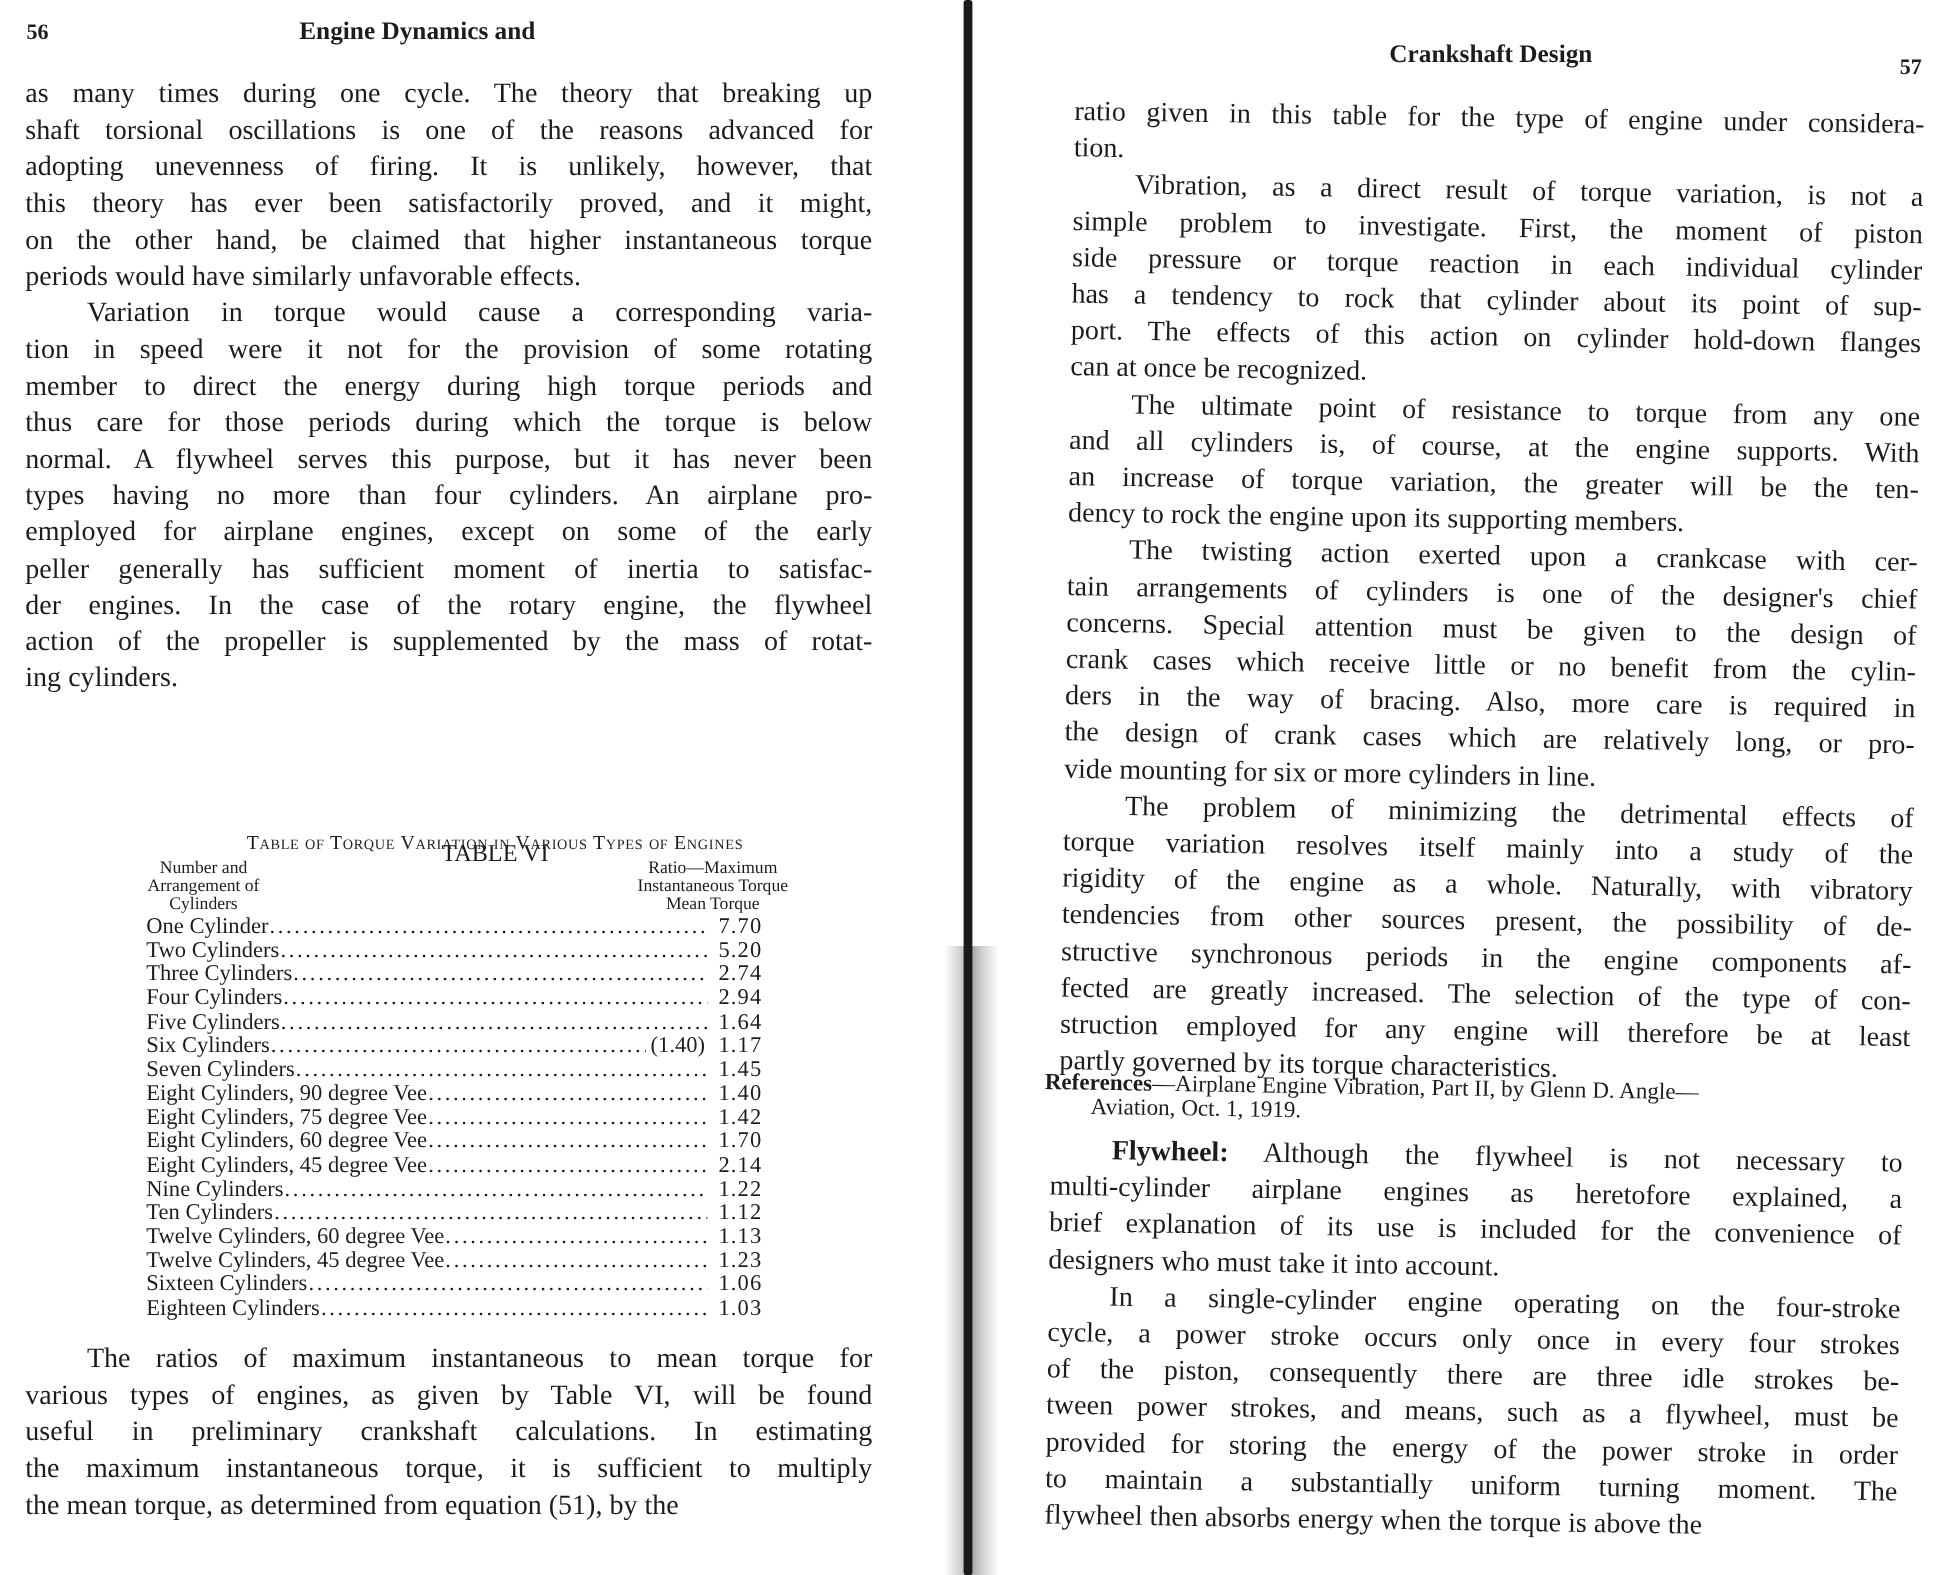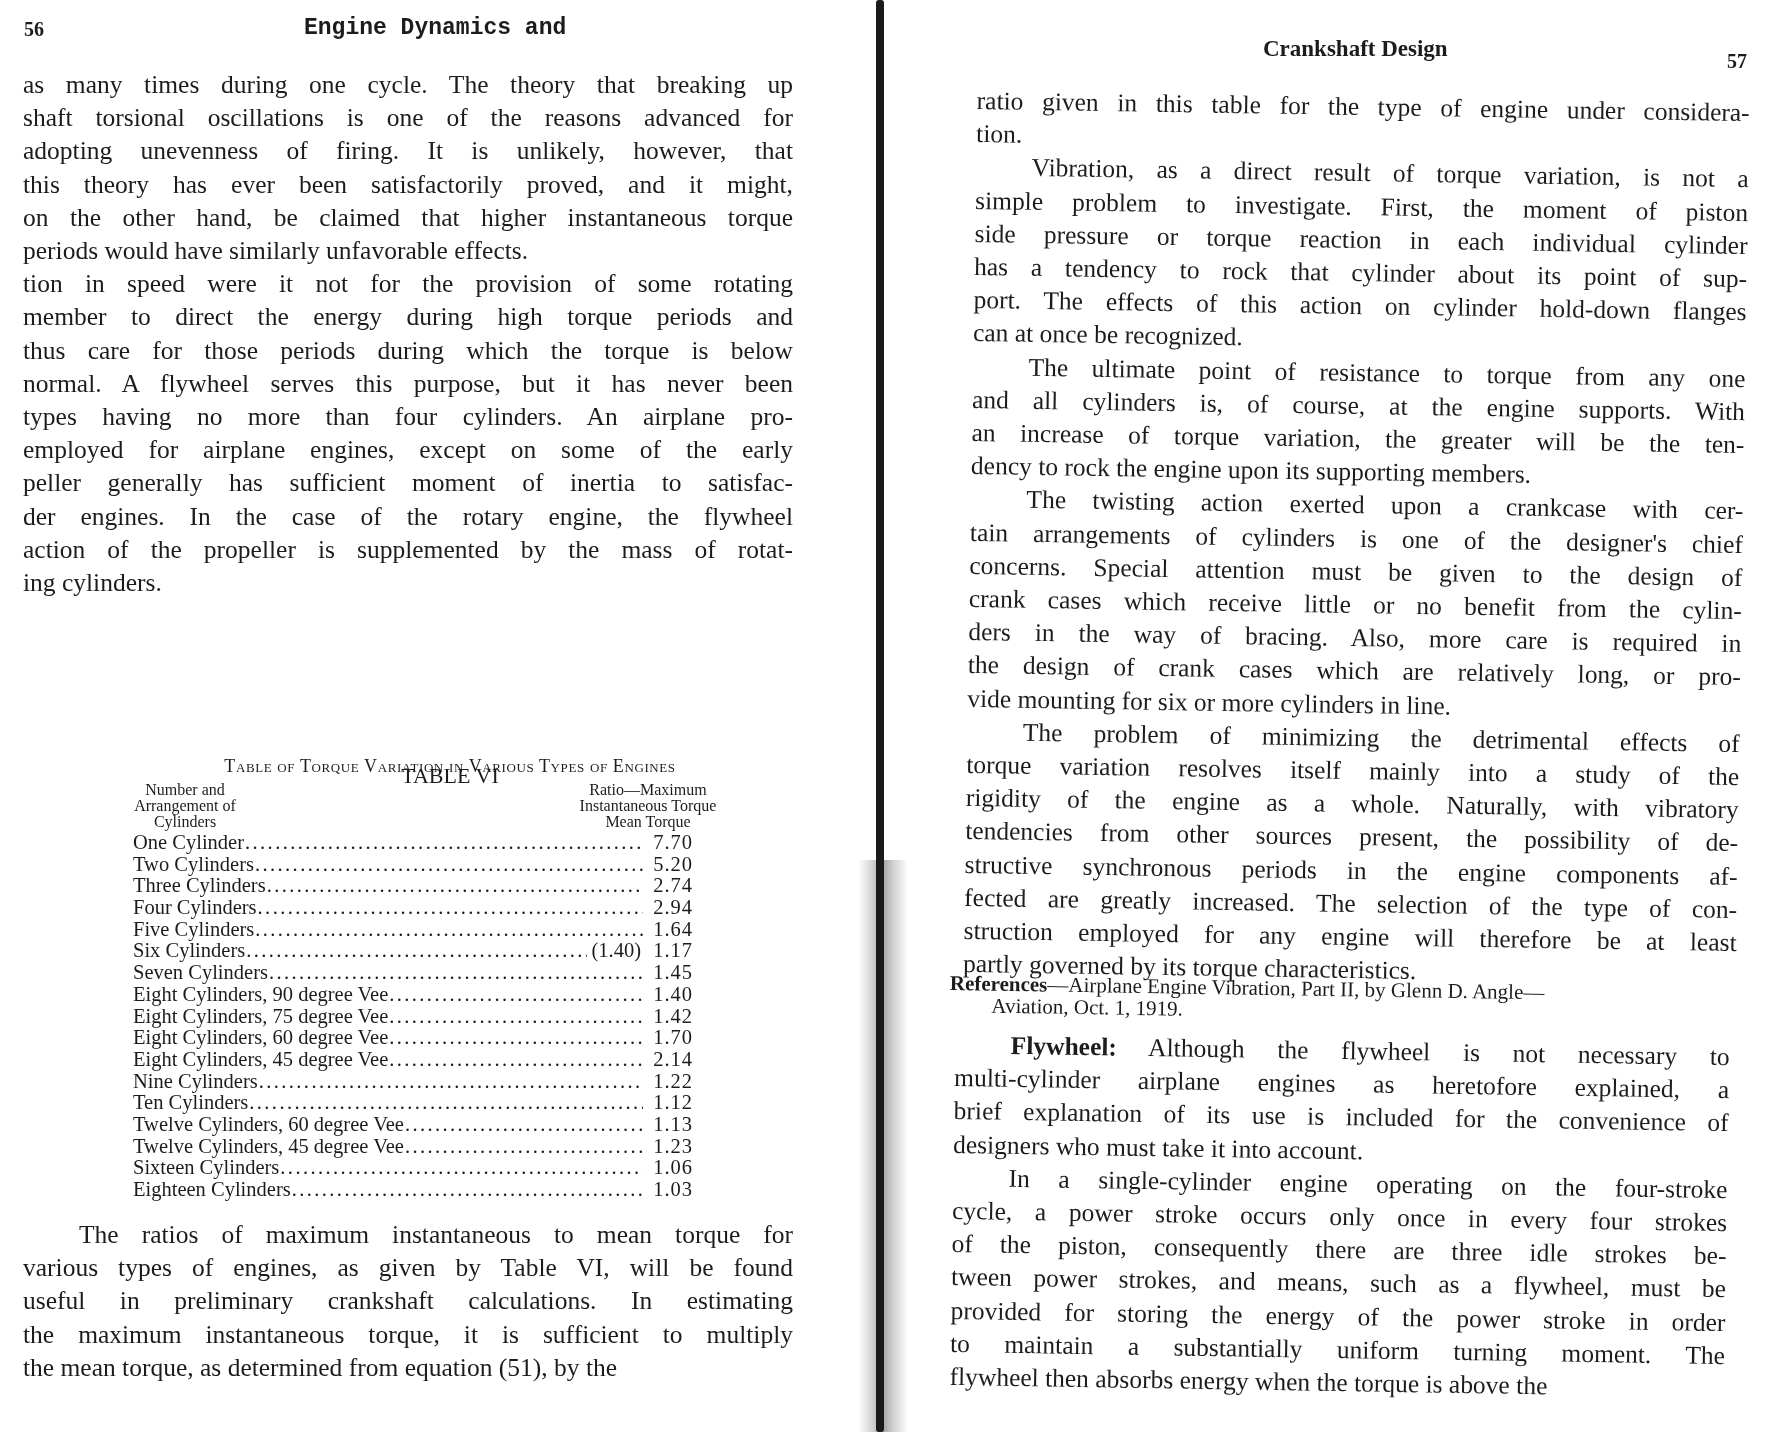--- a/index.html
+++ b/index.html
@@ -54,32 +54,33 @@
 
   .right-body { transform: rotate(0.9deg); transform-origin: left top; }
   .refs { position: absolute; font-size: 21px; line-height: 22px; transform: rotate(0.9deg); transform-origin: left top; }
   .refs .bold { font-weight: bold; }
 </style>
 </head>
 <body>
 
 <div class="page left-page">
   <div class="folio" style="left:24px; top:18px;">56</div>
-  <div class="running-head" style="left:304px; top:15px;font-family:Liberation Mono, monospace;">Engine Dynamics and</div>
+  <div class="running-head" style="left:272px; top:15px;">Engine Dynamics and</div>
 
   <div class="body-text" style="left:23px; top:68px; width:770px;" id="left-top">
       <p>
         <span class="ln">as many times during one cycle.  The theory that breaking up</span>
         <span class="ln">shaft torsional oscillations is one of the reasons advanced for</span>
         <span class="ln">adopting unevenness of firing.  It is unlikely, however, that</span>
         <span class="ln">this theory has ever been satisfactorily proved, and it might,</span>
         <span class="ln">on the other hand, be claimed that higher instantaneous torque</span>
         <span class="ln last">periods would have similarly unfavorable effects.</span>
       </p>
       <p>
+        <span class="ln" style="padding-left: 56px;">Variation in torque would cause a corresponding varia-</span>
         <span class="ln">tion in speed were it not for the provision of some rotating</span>
         <span class="ln">member to direct the energy during high torque periods and</span>
         <span class="ln">thus care for those periods during which the torque is below</span>
         <span class="ln">normal.  A flywheel serves this purpose, but it has never been</span>
         <span class="ln">types having no more than four cylinders.  An airplane pro-</span>
         <span class="ln">employed for airplane engines, except on some of the early</span>
         <span class="ln">peller generally has sufficient moment of inertia to satisfac-</span>
         <span class="ln">der engines.  In the case of the rotary engine, the flywheel</span>
         <span class="ln">action of the propeller is supplemented by the mass of rotat-</span>
         <span class="ln last">ing cylinders.</span>

